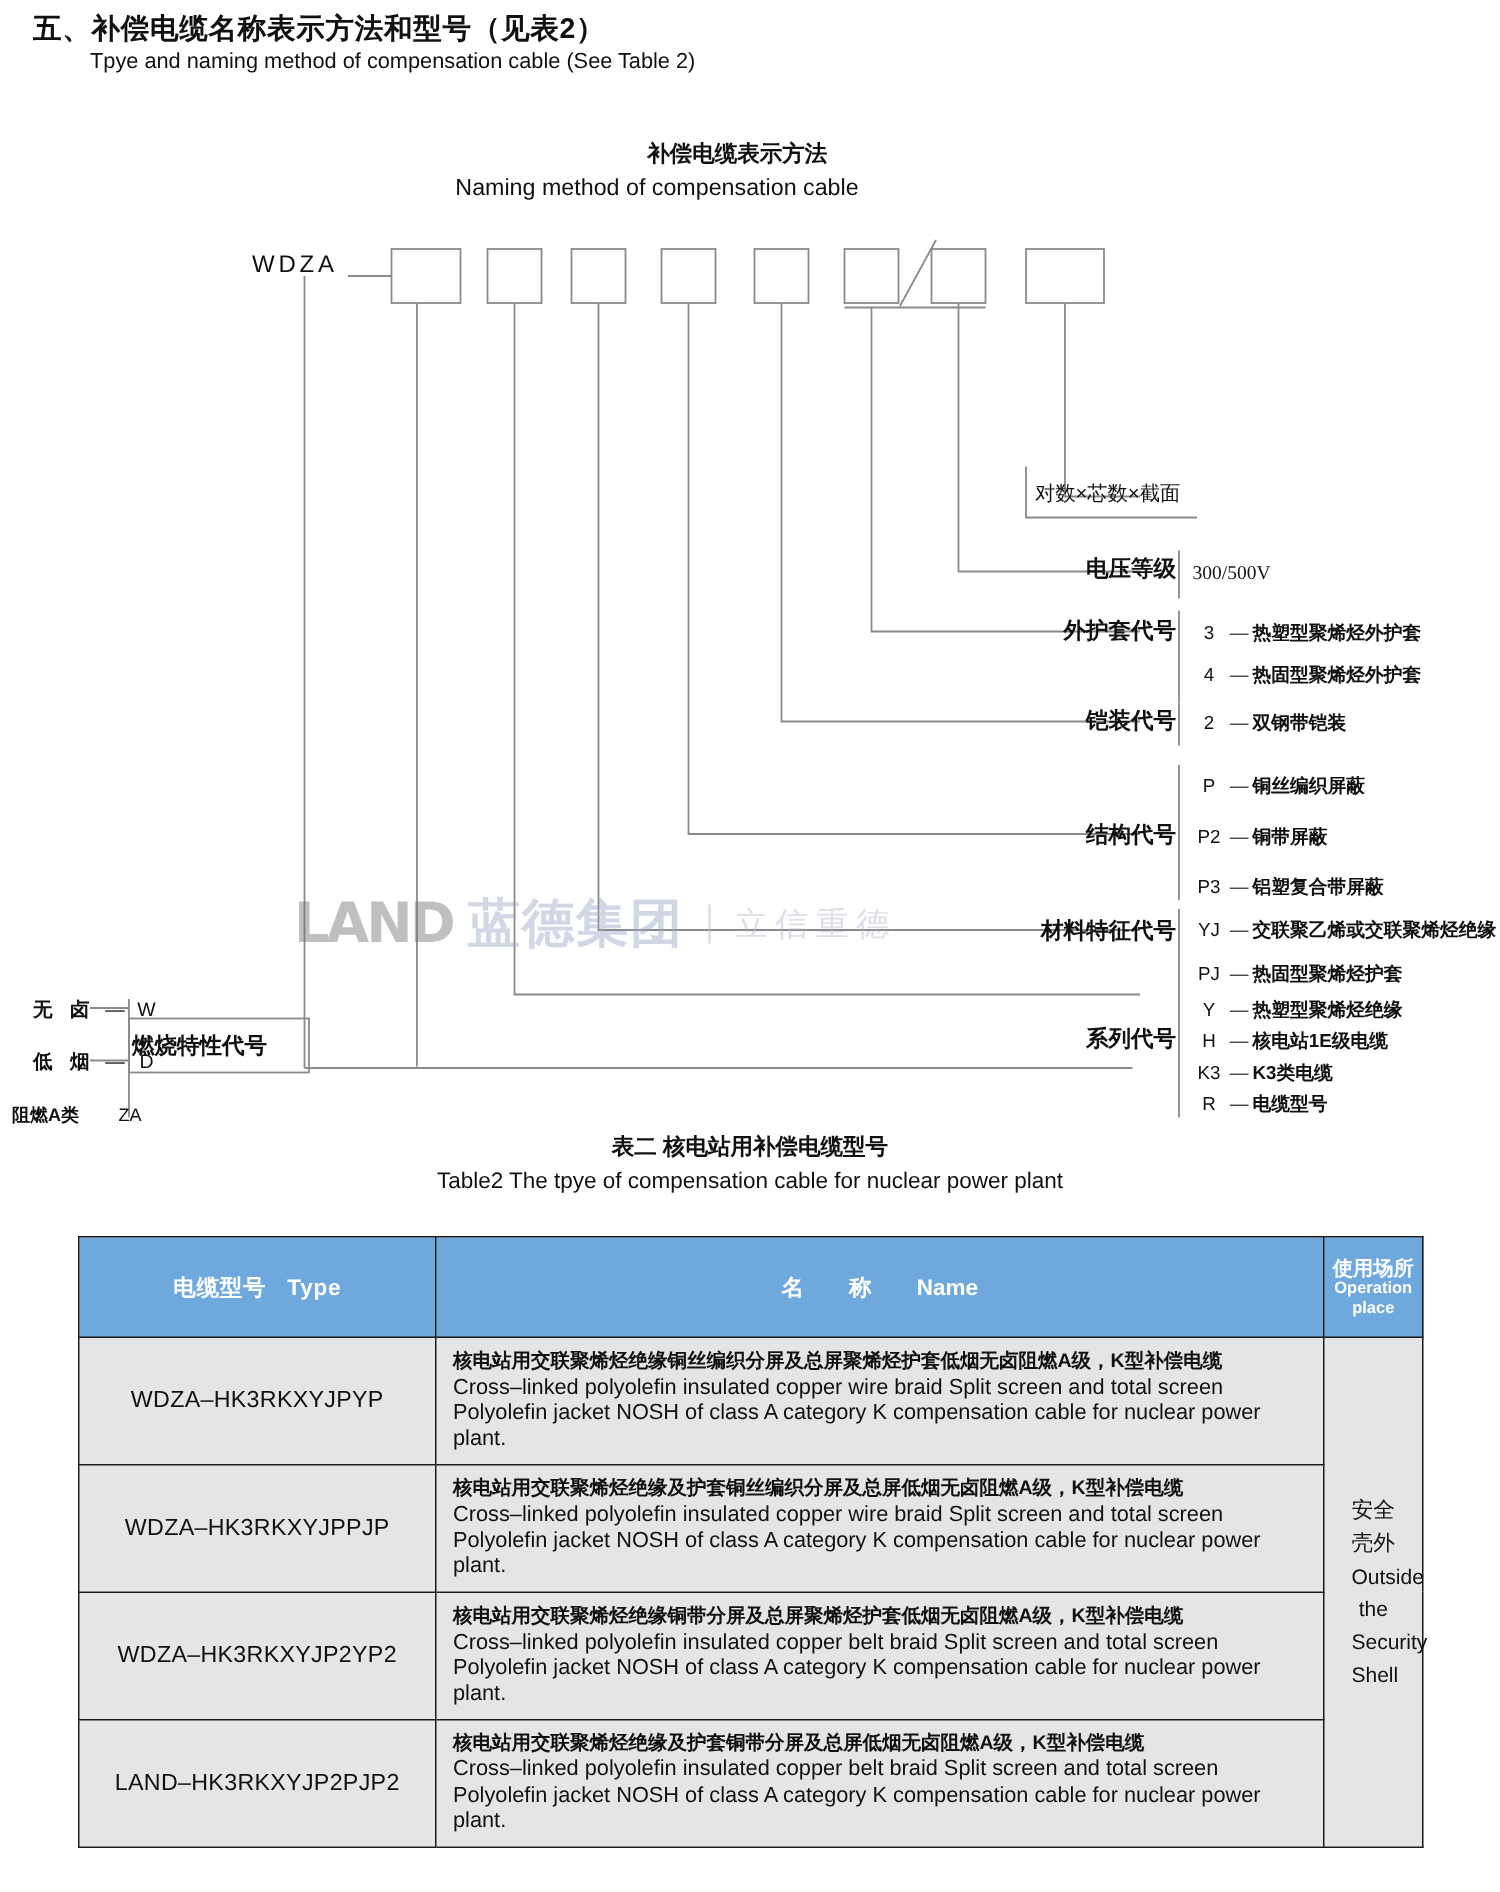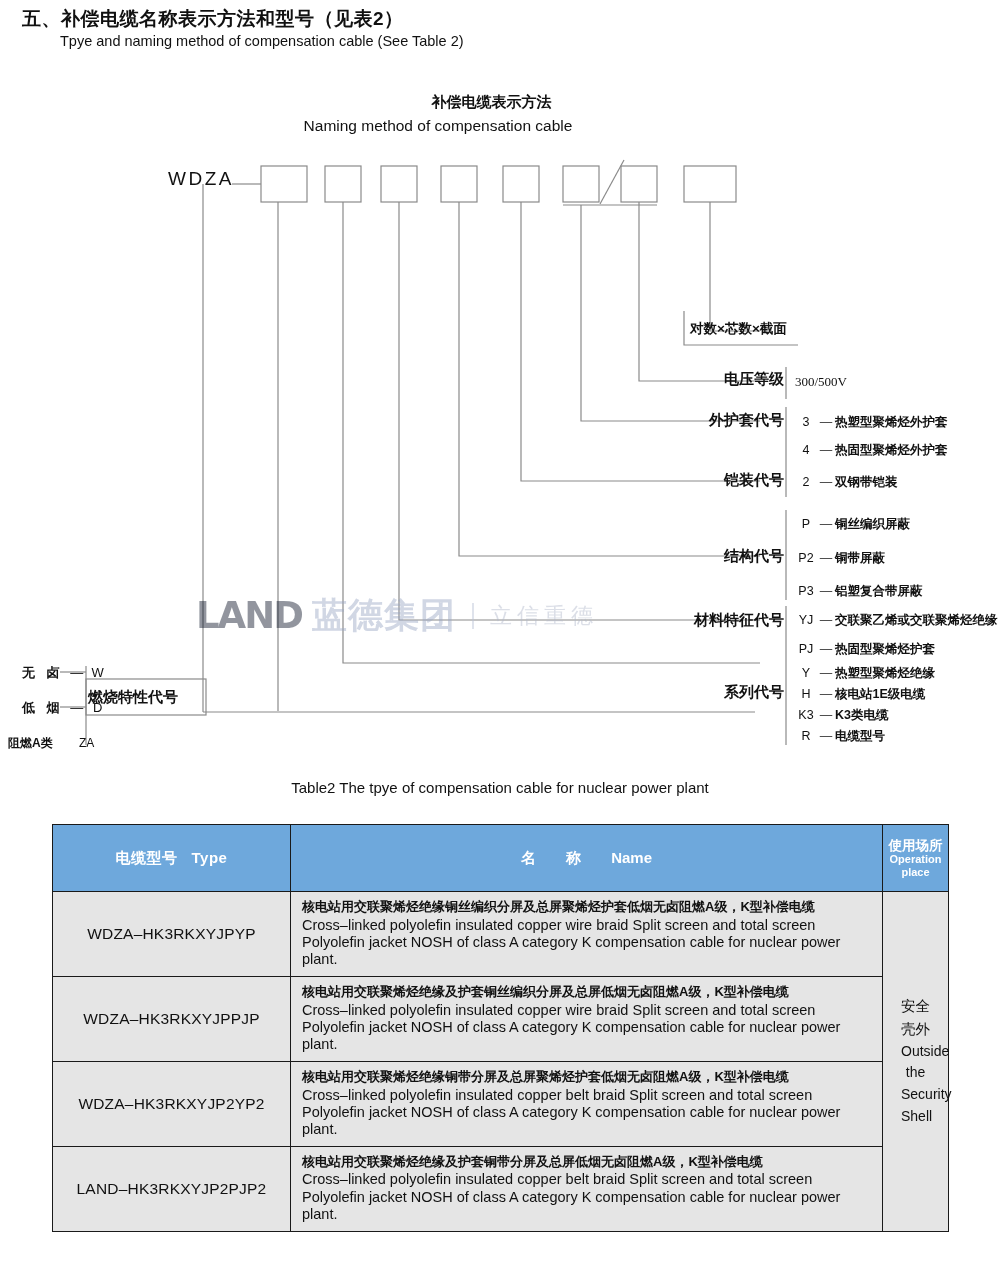--- a/index.html
+++ b/index.html
@@ -33,59 +33,59 @@
     position:absolute;left:0;top:117px;width:876px;
     text-align:center;font-size:15.5px;
   }
 
   
   .diagram{position:absolute;left:0;top:0;width:1000px;height:790px;}
   .diagram svg{position:absolute;left:0;top:0;}
 
   .wdza{
     position:absolute;left:168px;top:168px;
-    font-size:19px;letter-spacing:2.5px;
+    font-size:16px;letter-spacing:2.5px;
   }
 
   
   .rlabel{
     position:absolute;font-size:15px;font-weight:bold;
     white-space:nowrap;text-align:right;
   }
   .ritem{
     position:absolute;font-size:12.5px;font-weight:bold;
     white-space:nowrap;
   }
   .ritem .code{display:inline-block;width:22px;text-align:center;font-weight:normal;font-size:12.5px;}
   .ritem .dash{display:inline-block;width:18px;text-align:center;color:#333;font-weight:normal;}
   .volt{
     position:absolute;font-size:13px;white-space:nowrap;
   }
   .topnote{
-    position:absolute;font-size:13.5px;font-weight:bold;white-space:nowrap;
+    position:absolute;font-size:13.5px;font-weight:normal;white-space:nowrap;
   }
 
   
   .lrow{position:absolute;font-size:13px;white-space:nowrap;}
   .lrow .zh{font-weight:bold;letter-spacing:4px;}
   .lrow .dash2{display:inline-block;width:26px;text-align:center;}
   .lrow .lt{display:inline-block;width:16px;text-align:center;}
   .burnlabel{
     position:absolute;left:88px;top:688px;
     font-size:15px;font-weight:bold;white-space:nowrap;
   }
 
   
   .wm{
     position:absolute;left:196px;top:592px;
     display:flex;align-items:center;gap:10px;
     opacity:.45;pointer-events:none;
   }
   .wm-land{
-    font-size:37px;font-weight:bold;color:#0f172a;
+    font-size:37px;font-weight:bold;color:#737373;
     letter-spacing:-2px;font-family:"DejaVu Sans",sans-serif;
   }
   .wm-cn{
     font-size:35px;font-weight:bold;color:#9aa7c4;letter-spacing:1px;
   }
   .wm-bar{width:2px;height:26px;background:#b9c2d6;margin:0 6px;}
   .wm-cn2{font-size:22px;color:#b2b9cc;letter-spacing:5px;}
 
   
   .tbl-cap{
@@ -276,20 +276,21 @@
     <div class="burnlabel">燃烧特性代号</div>
 
     <div class="wm">
       <span class="wm-land">LAND</span>
       <span class="wm-cn">蓝德集团</span>
       <span class="wm-bar"></span>
       <span class="wm-cn2">立信重德</span>
     </div>
   </div>
 
+  <div class="tbl-cap">表二 核电站用补偿电缆型号</div>
   <div class="tbl-sub">Table2 The  tpye of compensation cable for nuclear power plant</div>
 
   <table class="main">
     <colgroup>
       <col style="width:238px">
       <col style="width:592px">
       <col style="width:66px">
     </colgroup>
     <thead>
       <tr>

